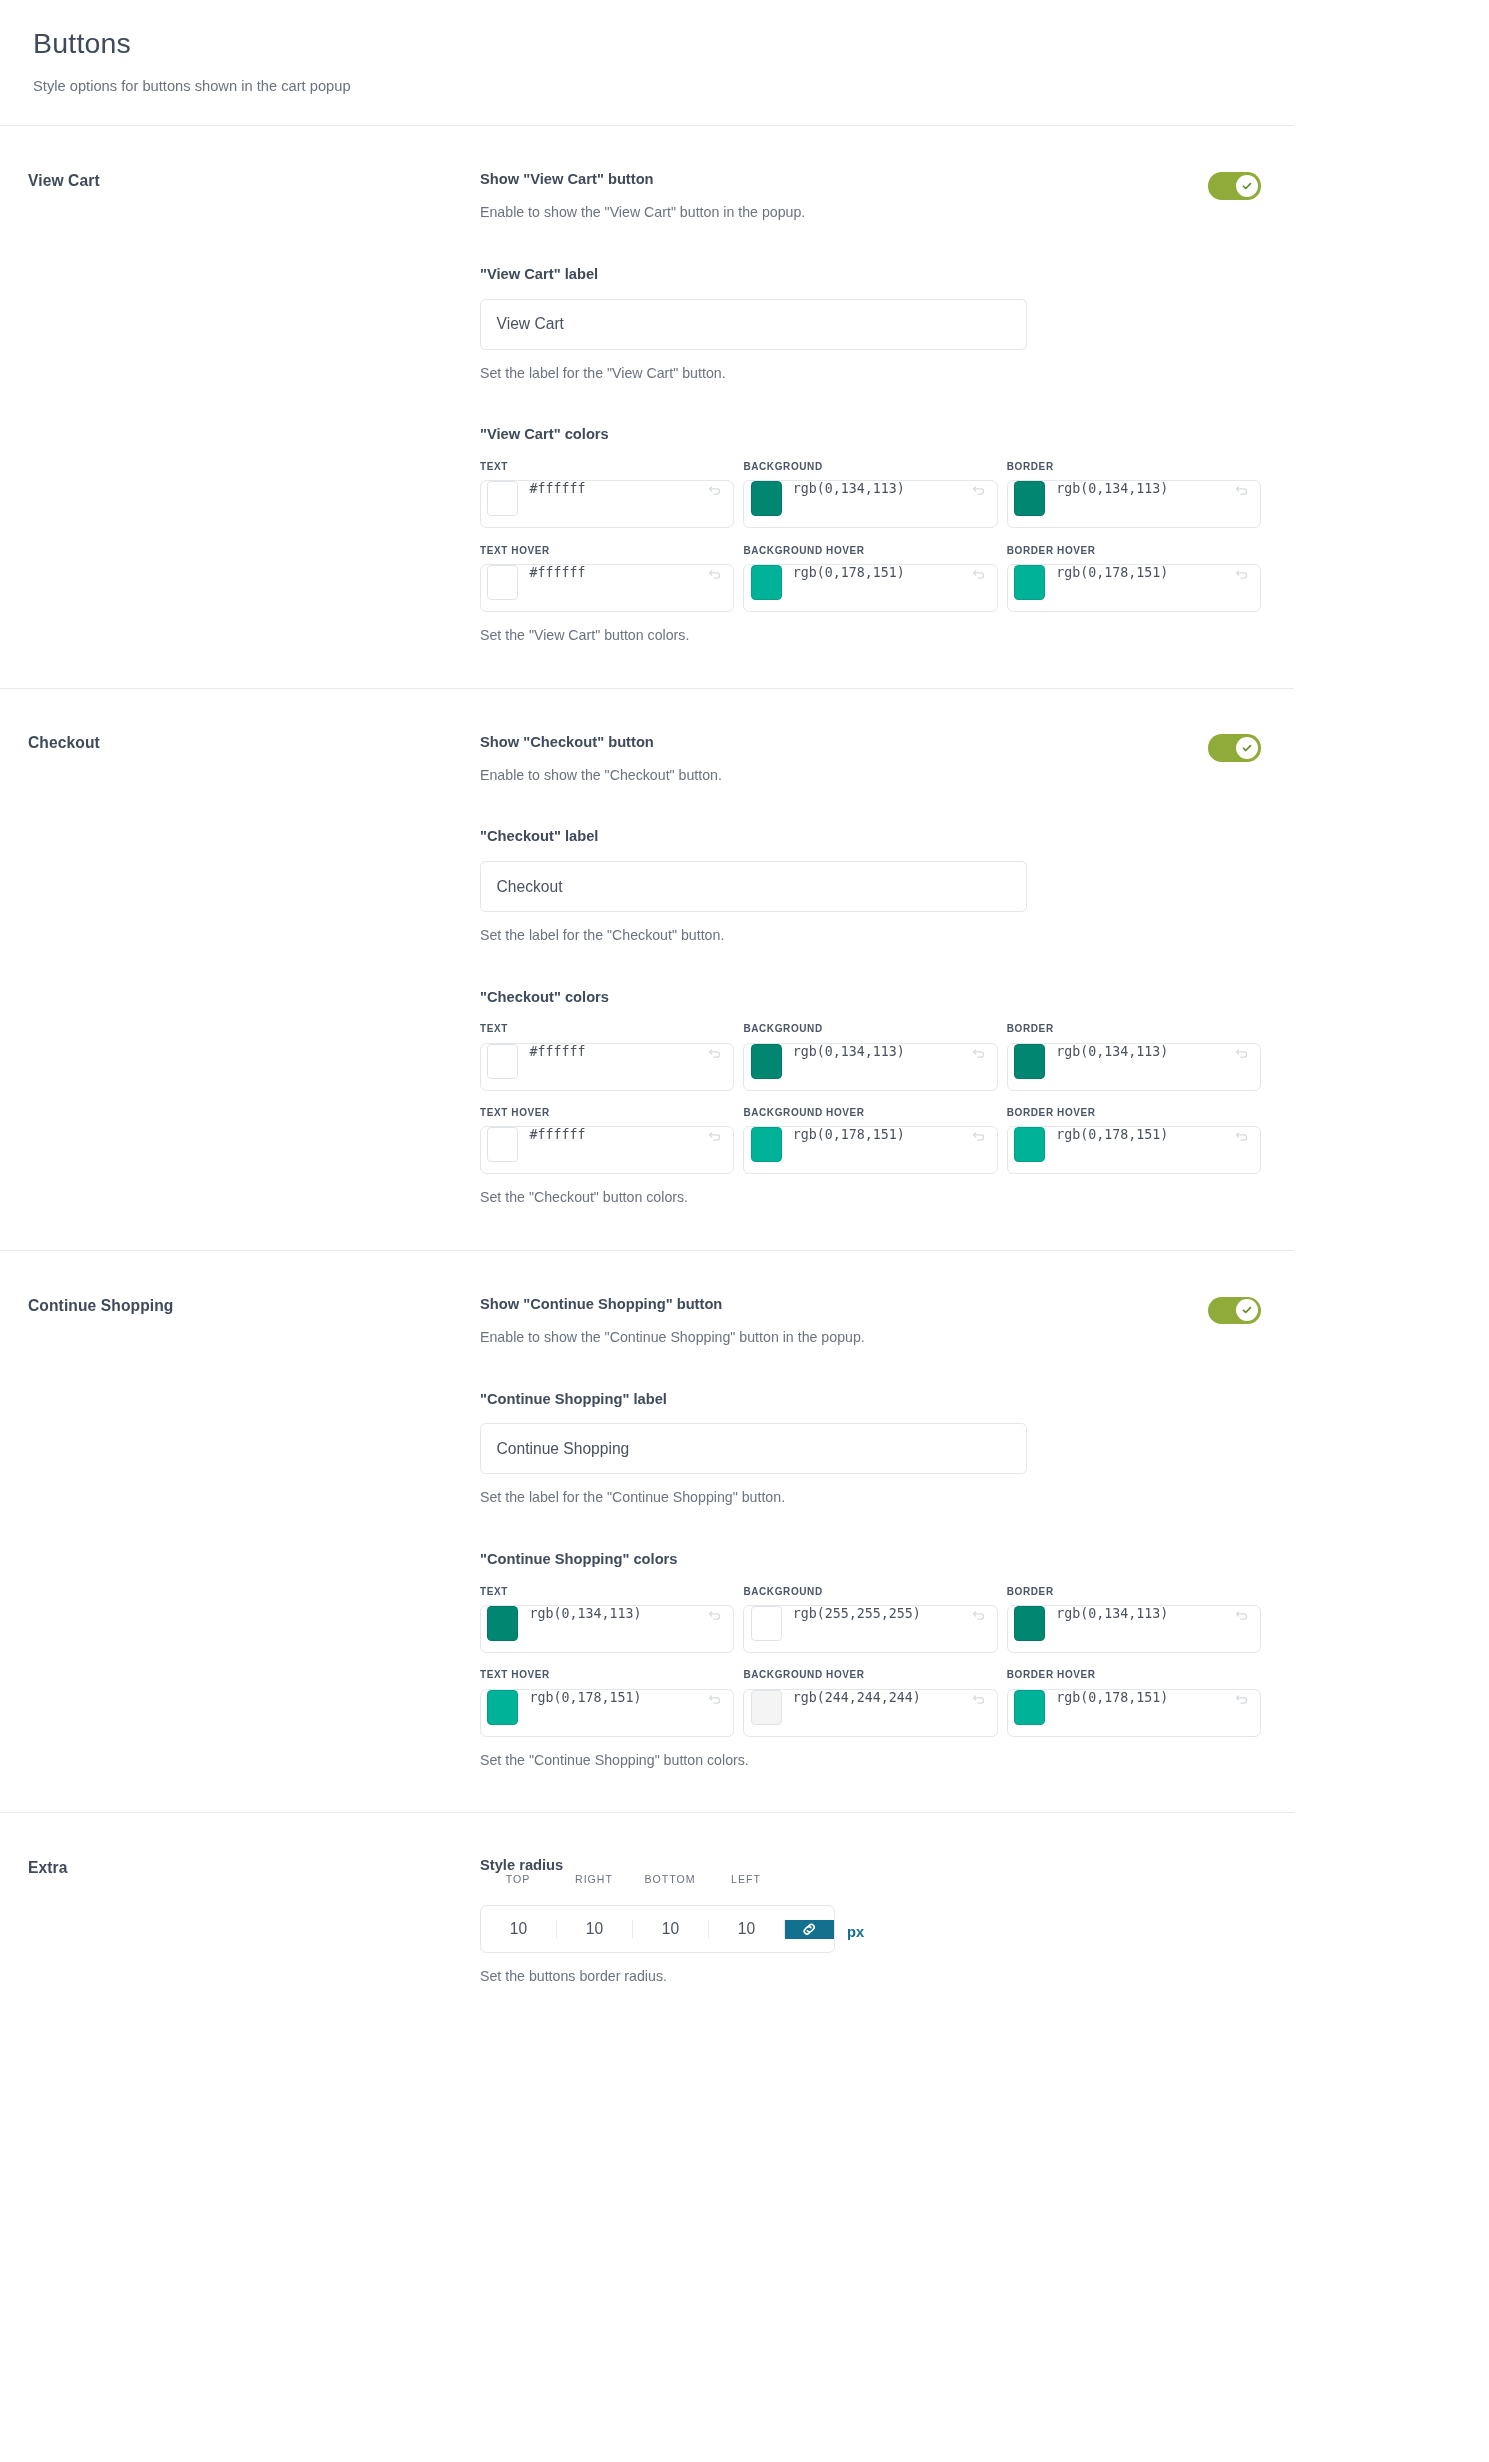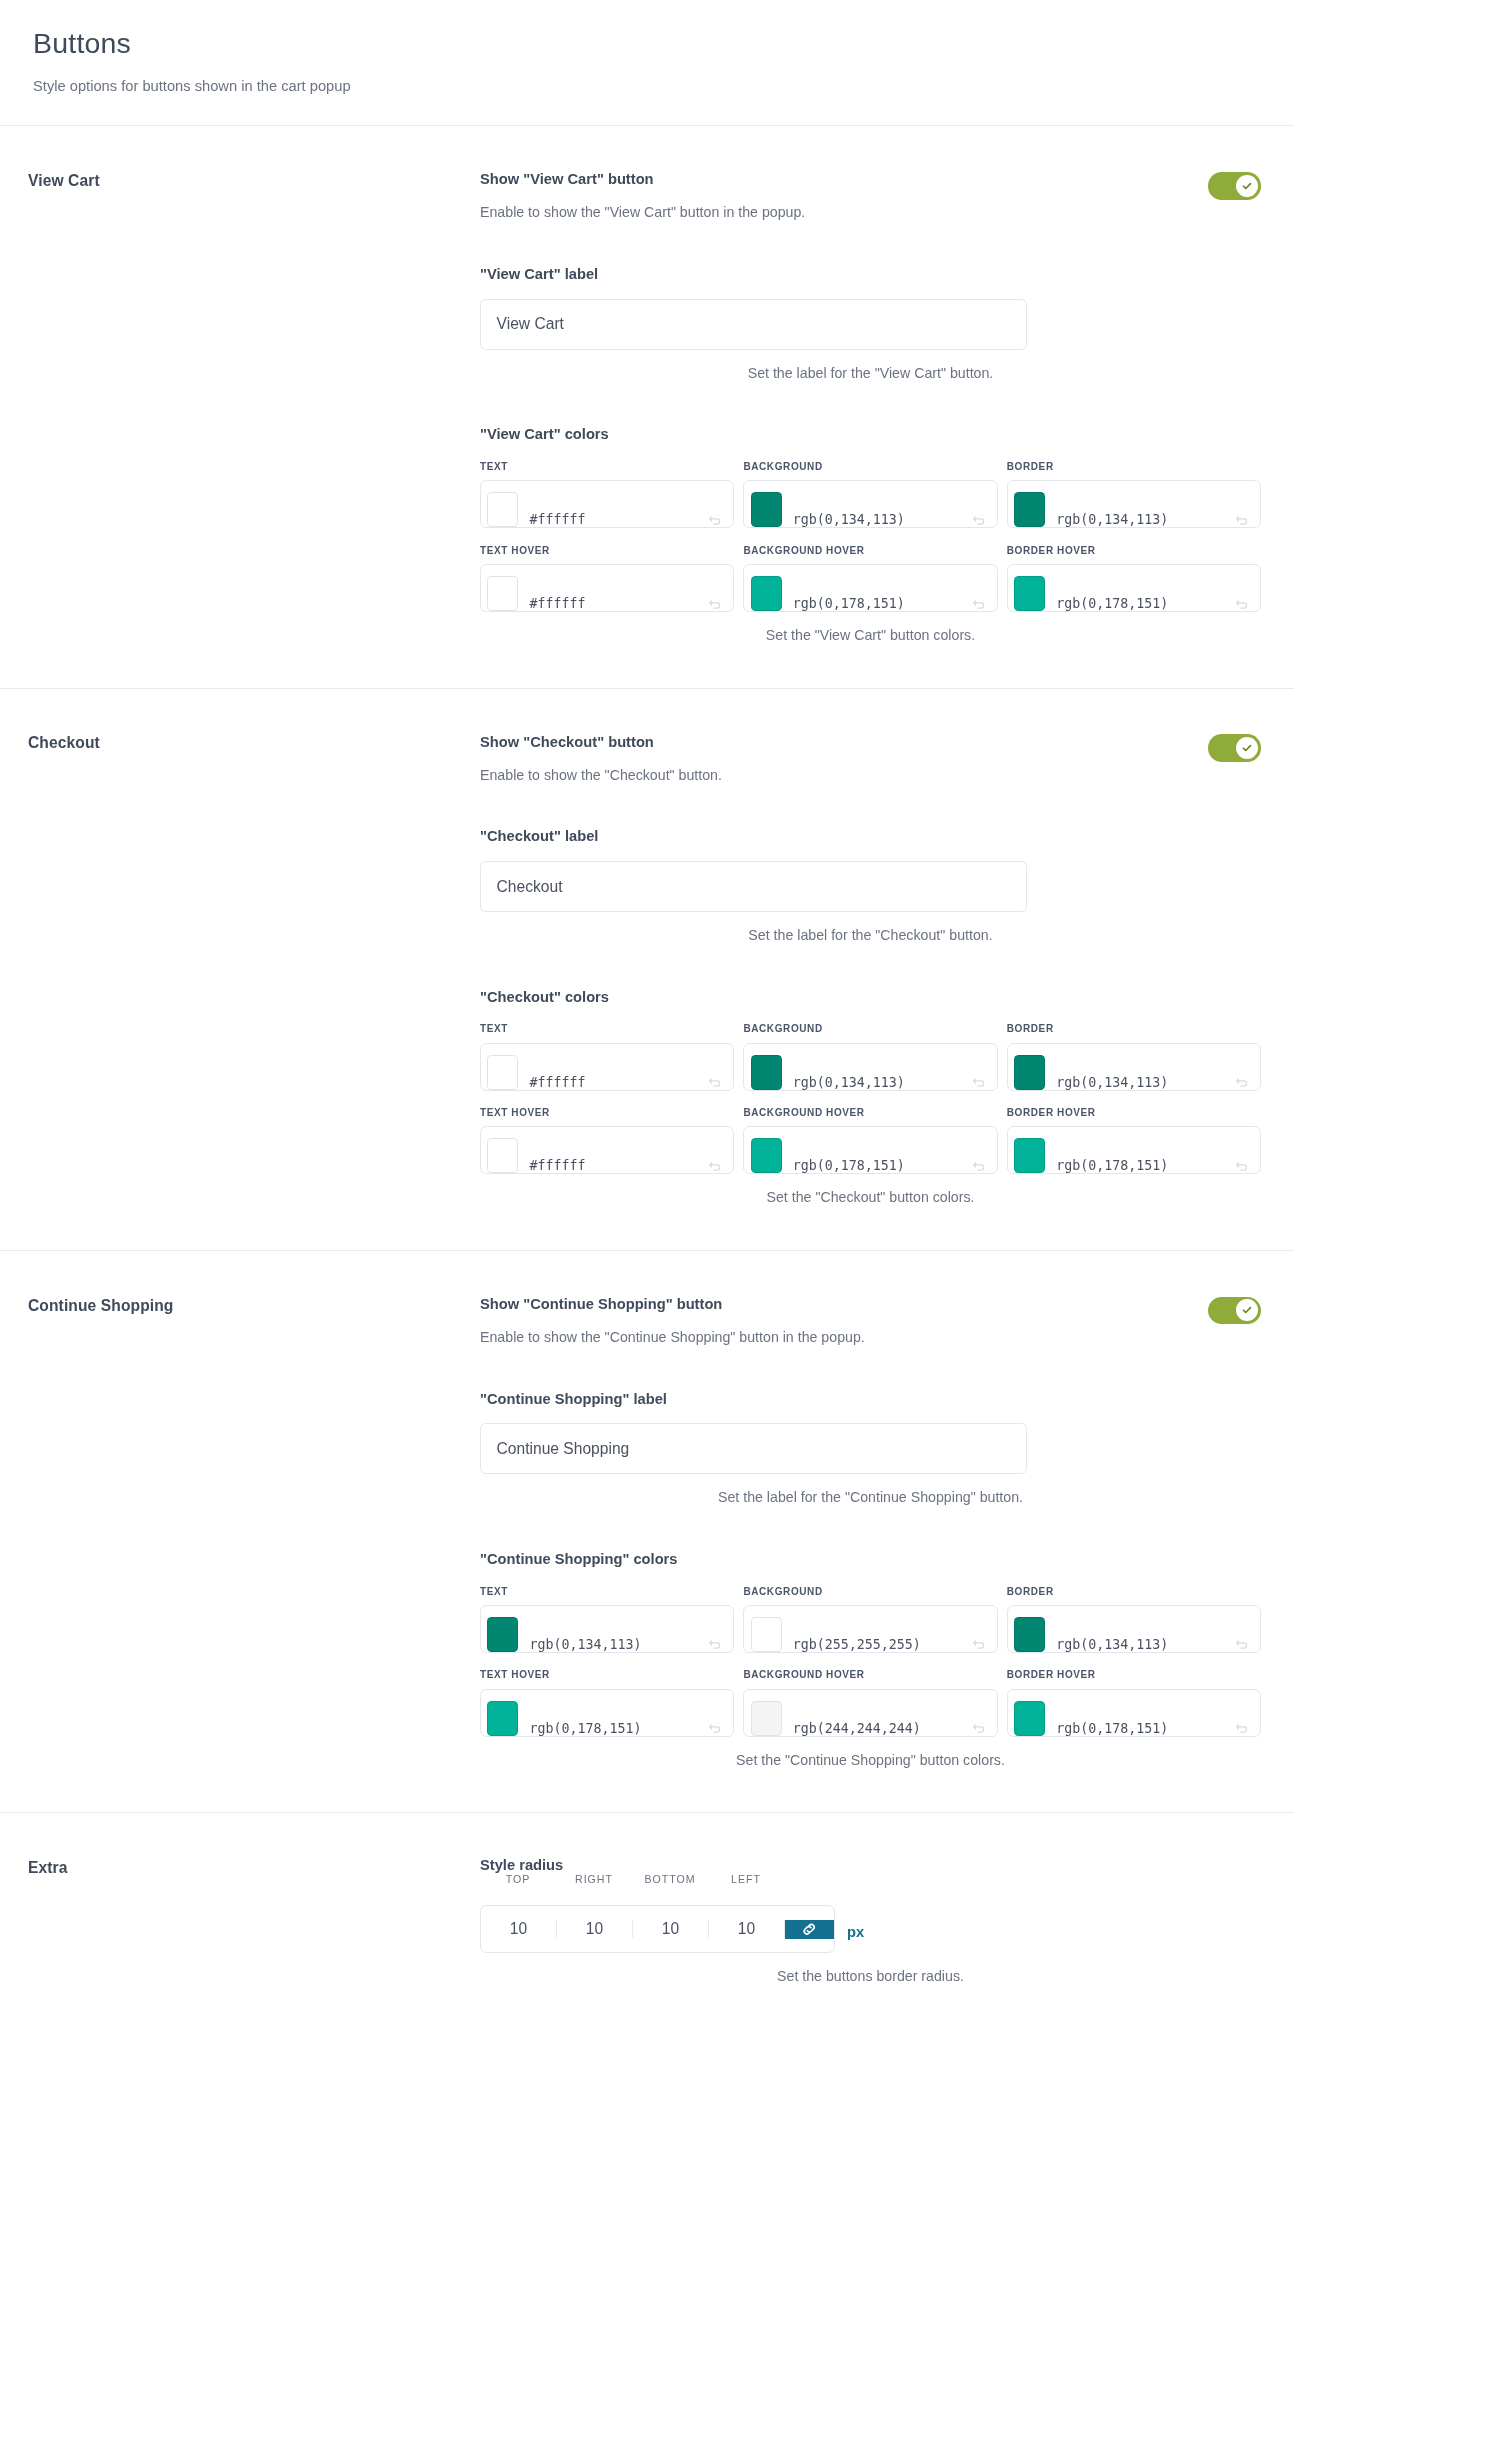--- a/index.html
+++ b/index.html
@@ -28,21 +28,21 @@
   }
   .section-body { flex: 1 1 auto; min-width: 0; }
 
   
   .field { position: relative; }
   .field + .field { margin-top: 42px; }
   .field-head { display: flex; align-items: flex-start; }
   .field-head-text { flex: 1 1 auto; min-width: 0; }
   .field-title { font-size: 14.7px; font-weight: 700; color: #3f4a5a; line-height: 1.3; }
   .field-desc { margin-top: 13px; font-size: 14.2px; color: #6b7280; line-height: 1.45; }
-  .field-help { margin-top: 13px; font-size: 14.2px; color: #6b7280; line-height: 1.45; text-align: center; }
+  .field-help { margin-top: 13px; font-size: 14.2px; color: #6b7280; line-height: 1.45; }
 
   
   .toggle-wrap { flex: 0 0 auto; padding-left: 22px; padding-top: 1.8px; }
   .toggle {
     width: 53px; height: 27.5px; border-radius: 13.8px;
     background: #8fab3a; position: relative; display: block; cursor: pointer;
   }
   .toggle .knob {
     position: absolute; top: 2.8px; right: 2.8px;
     width: 22px; height: 22px; border-radius: 50%;
@@ -68,21 +68,21 @@
     row-gap: 0;
   }
   .color-cell { min-width: 0; }
   .color-cell.row2 { margin-top: 16.5px; }
   .color-label {
     font-size: 10px; font-weight: 700; color: #4a5568;
     letter-spacing: 0.6px; text-transform: uppercase; margin-bottom: 8.3px;
   }
   .color-input {
     height: 48px; border: 0.9px solid #e3e6ea; border-radius: 6.4px; background: #fff;
-    display: flex; align-items: flex-end; padding: 0 5.5px 0 6.4px;
+    display: flex; align-items: flex-start; padding: 0 5.5px 0 6.4px;
   }
   .swatch {
     width: 31px; height: 35px; border-radius: 4.6px; flex: 0 0 auto;
     border: 0.9px solid rgba(0,0,0,.10);
   }
   .swatch.light { border-color: #dfe2e6; }
   .color-value {
     flex: 1 1 auto; min-width: 0; margin-left: 11px;
     font-family: "DejaVu Sans Mono", "Liberation Mono", monospace;
     font-size: 13.3px; color: #4a5160; white-space: nowrap; overflow: hidden;

